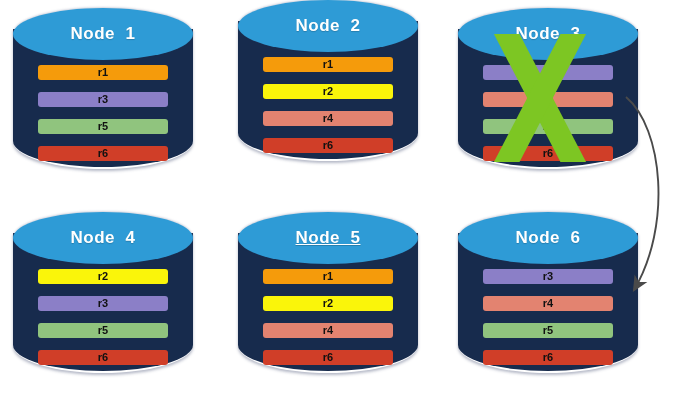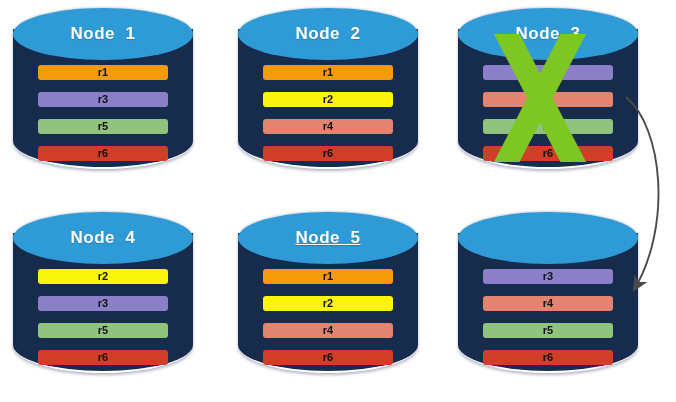--- a/index.html
+++ b/index.html
@@ -127,21 +127,21 @@
         <div class="cyl-body" style="background: rgb(23, 43, 77);"></div>
         <div class="cyl-top" style="background: rgb(46, 155, 214);"></div>
         <div class="node-label" style="color: rgb(255, 255, 255);">Node  1</div>
         <div class="bars">
           <div class="bar" style="background: rgb(245, 155, 11);">r1</div>
           <div class="bar" style="background: rgb(139, 127, 199);">r3</div>
           <div class="bar" style="background: rgb(144, 196, 126);">r5</div>
           <div class="bar" style="background: rgb(208, 62, 40);">r6</div>
         </div>
       </div>
-      <div class="node" style="left: 238px; top: 8px;">
+      <div class="node" style="left: 238px; top: 0;">
         <div class="cyl-shadow"></div>
         <div class="cyl-body" style="background: rgb(23, 43, 77);"></div>
         <div class="cyl-top" style="background: rgb(46, 155, 214);"></div>
         <div class="node-label" style="color: rgb(255, 255, 255);">Node  2</div>
         <div class="bars">
           <div class="bar" style="background: rgb(245, 155, 11);">r1</div>
           <div class="bar" style="background: rgb(250, 245, 10);">r2</div>
           <div class="bar" style="background: rgb(227, 131, 112);">r4</div>
           <div class="bar" style="background: rgb(208, 62, 40);">r6</div>
         </div>
@@ -185,20 +185,21 @@
           <div class="bar" style="background: rgb(245, 155, 11);">r1</div>
           <div class="bar" style="background: rgb(250, 245, 10);">r2</div>
           <div class="bar" style="background: rgb(227, 131, 112);">r4</div>
           <div class="bar" style="background: rgb(208, 62, 40);">r6</div>
         </div>
       </div>
       <div class="node" style="left: 458px; top: 212px;">
         <div class="cyl-shadow"></div>
         <div class="cyl-body" style="background: rgb(23, 43, 77);"></div>
         <div class="cyl-top" style="background: rgb(46, 155, 214);"></div>
+        <div class="node-label" style="color: rgb(255, 255, 255);">Node  6</div>
         <div class="bars">
           <div class="bar" style="background: rgb(139, 127, 199);">r3</div>
           <div class="bar" style="background: rgb(227, 131, 112);">r4</div>
           <div class="bar" style="background: rgb(144, 196, 126);">r5</div>
           <div class="bar" style="background: rgb(208, 62, 40);">r6</div>
         </div>
       </div>
     </div>
 
   <svg class="arrow-layer" viewBox="0 0 676 402" width="676" height="402">

